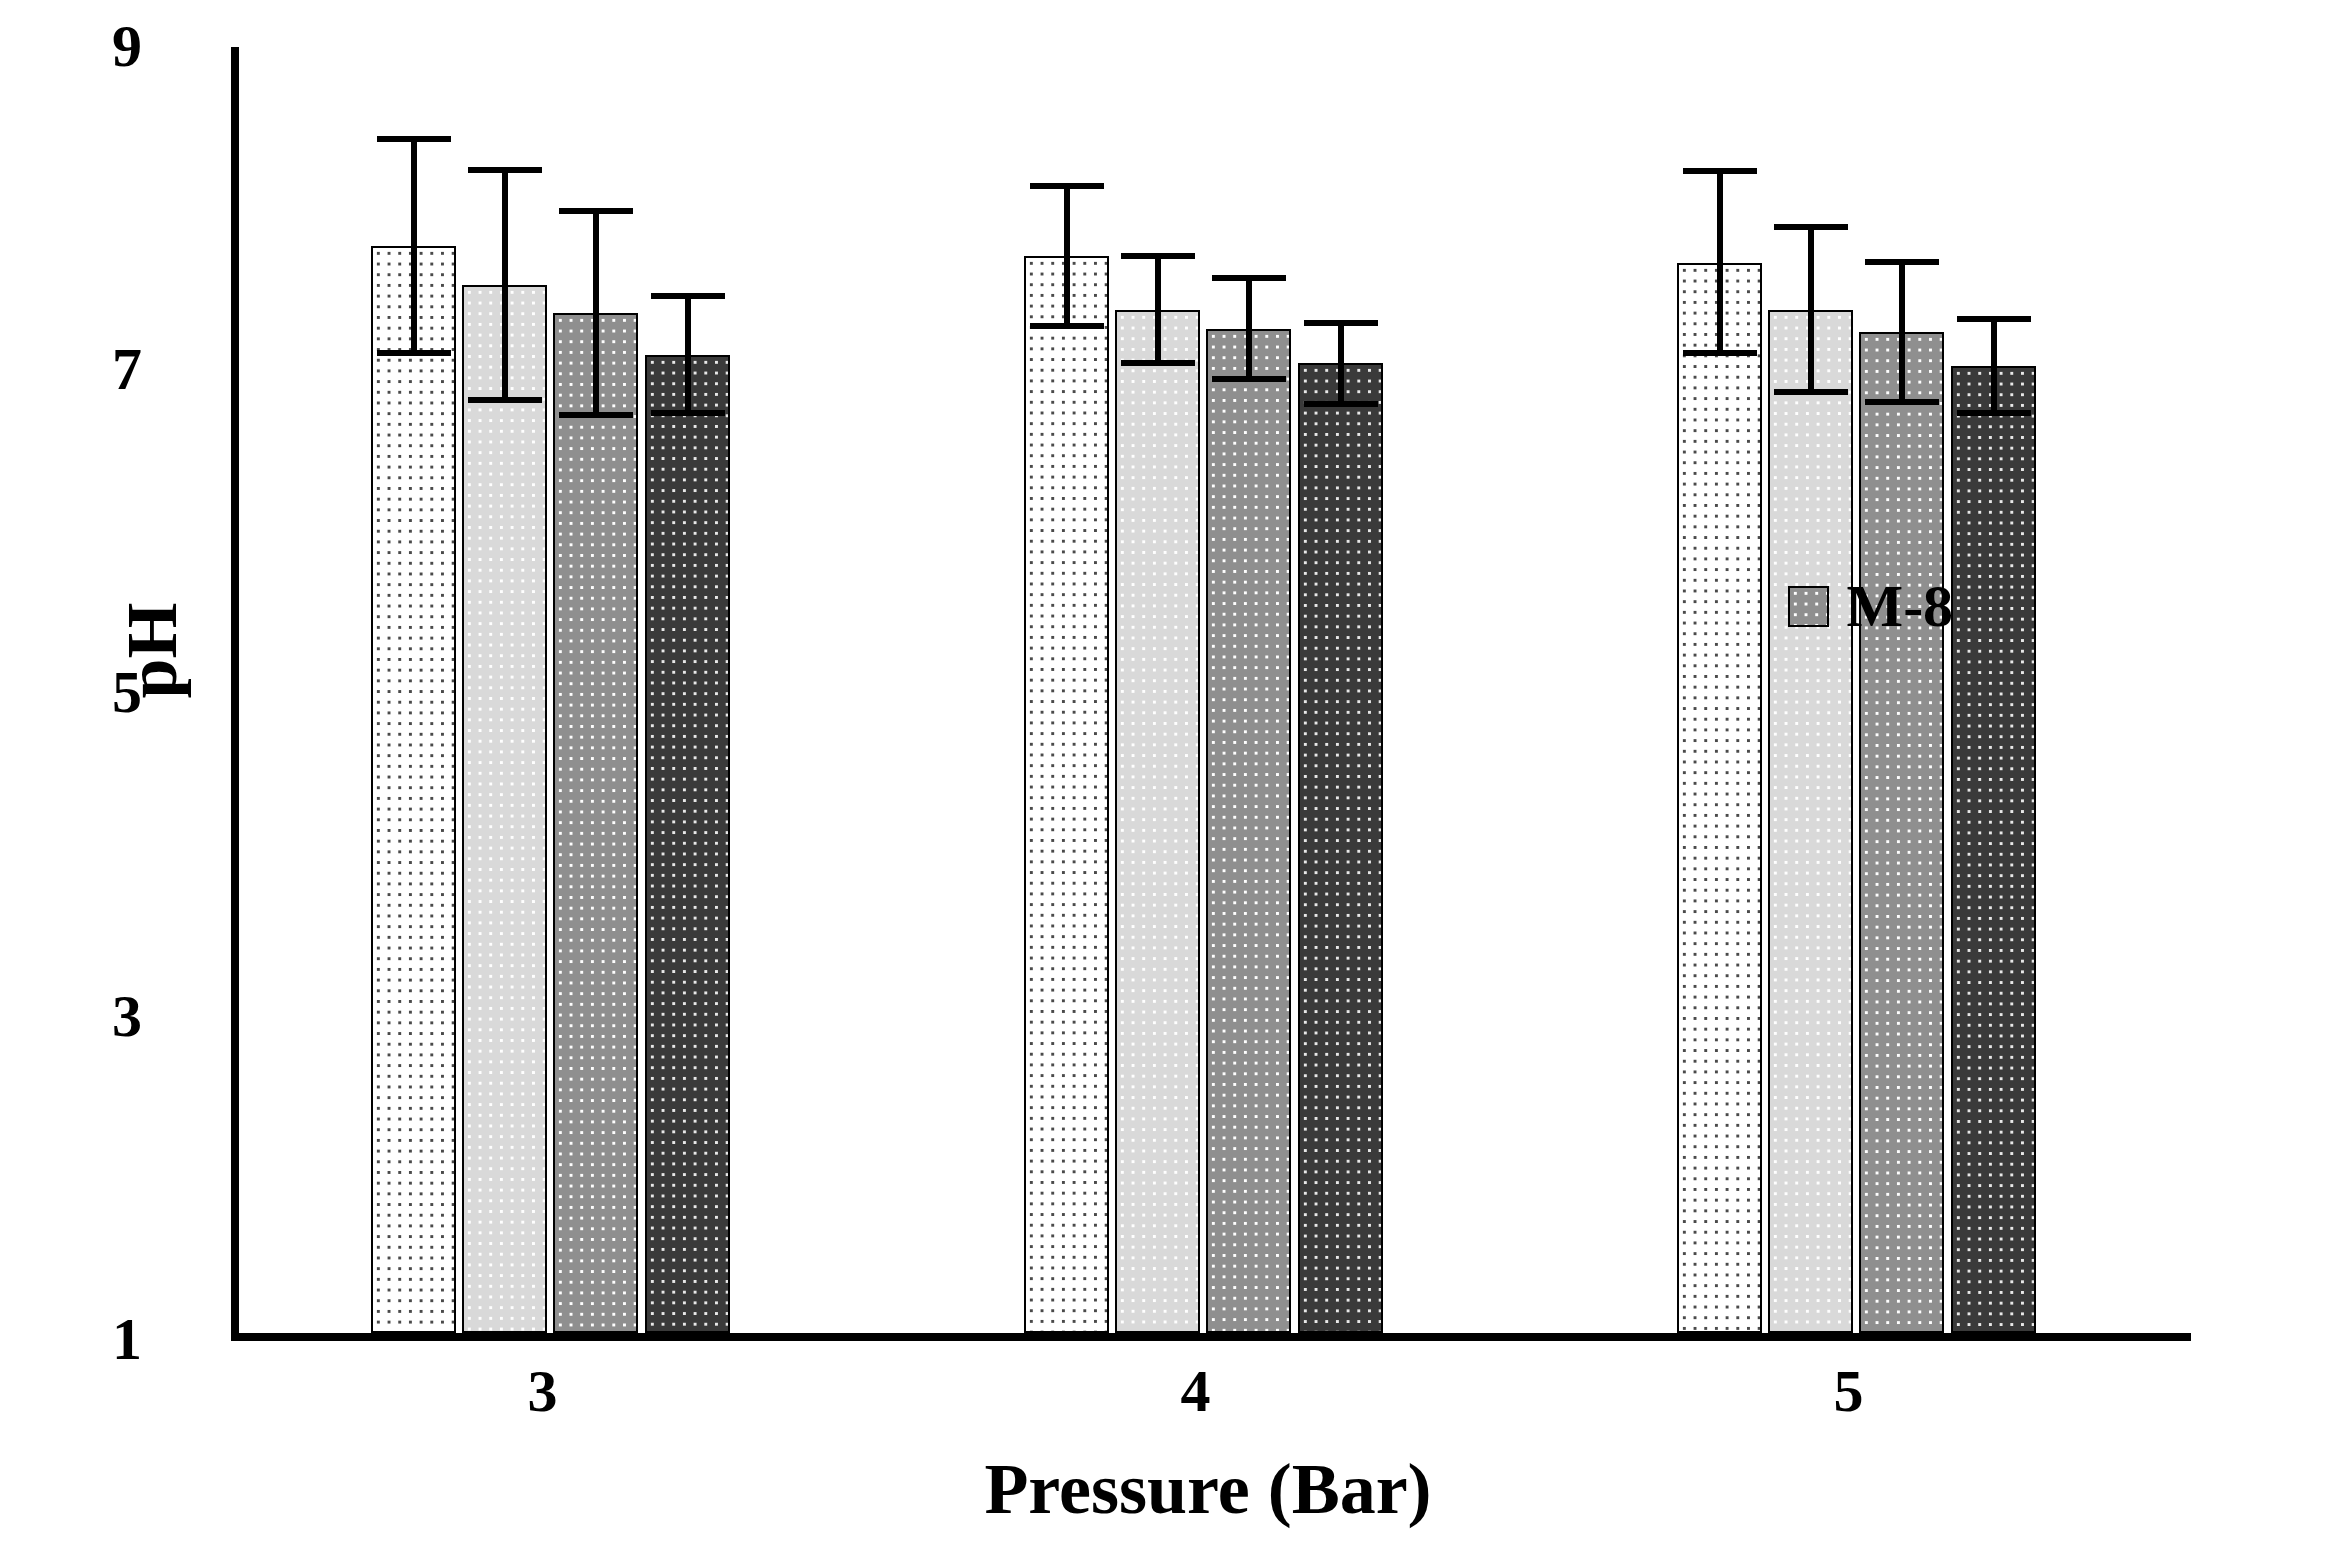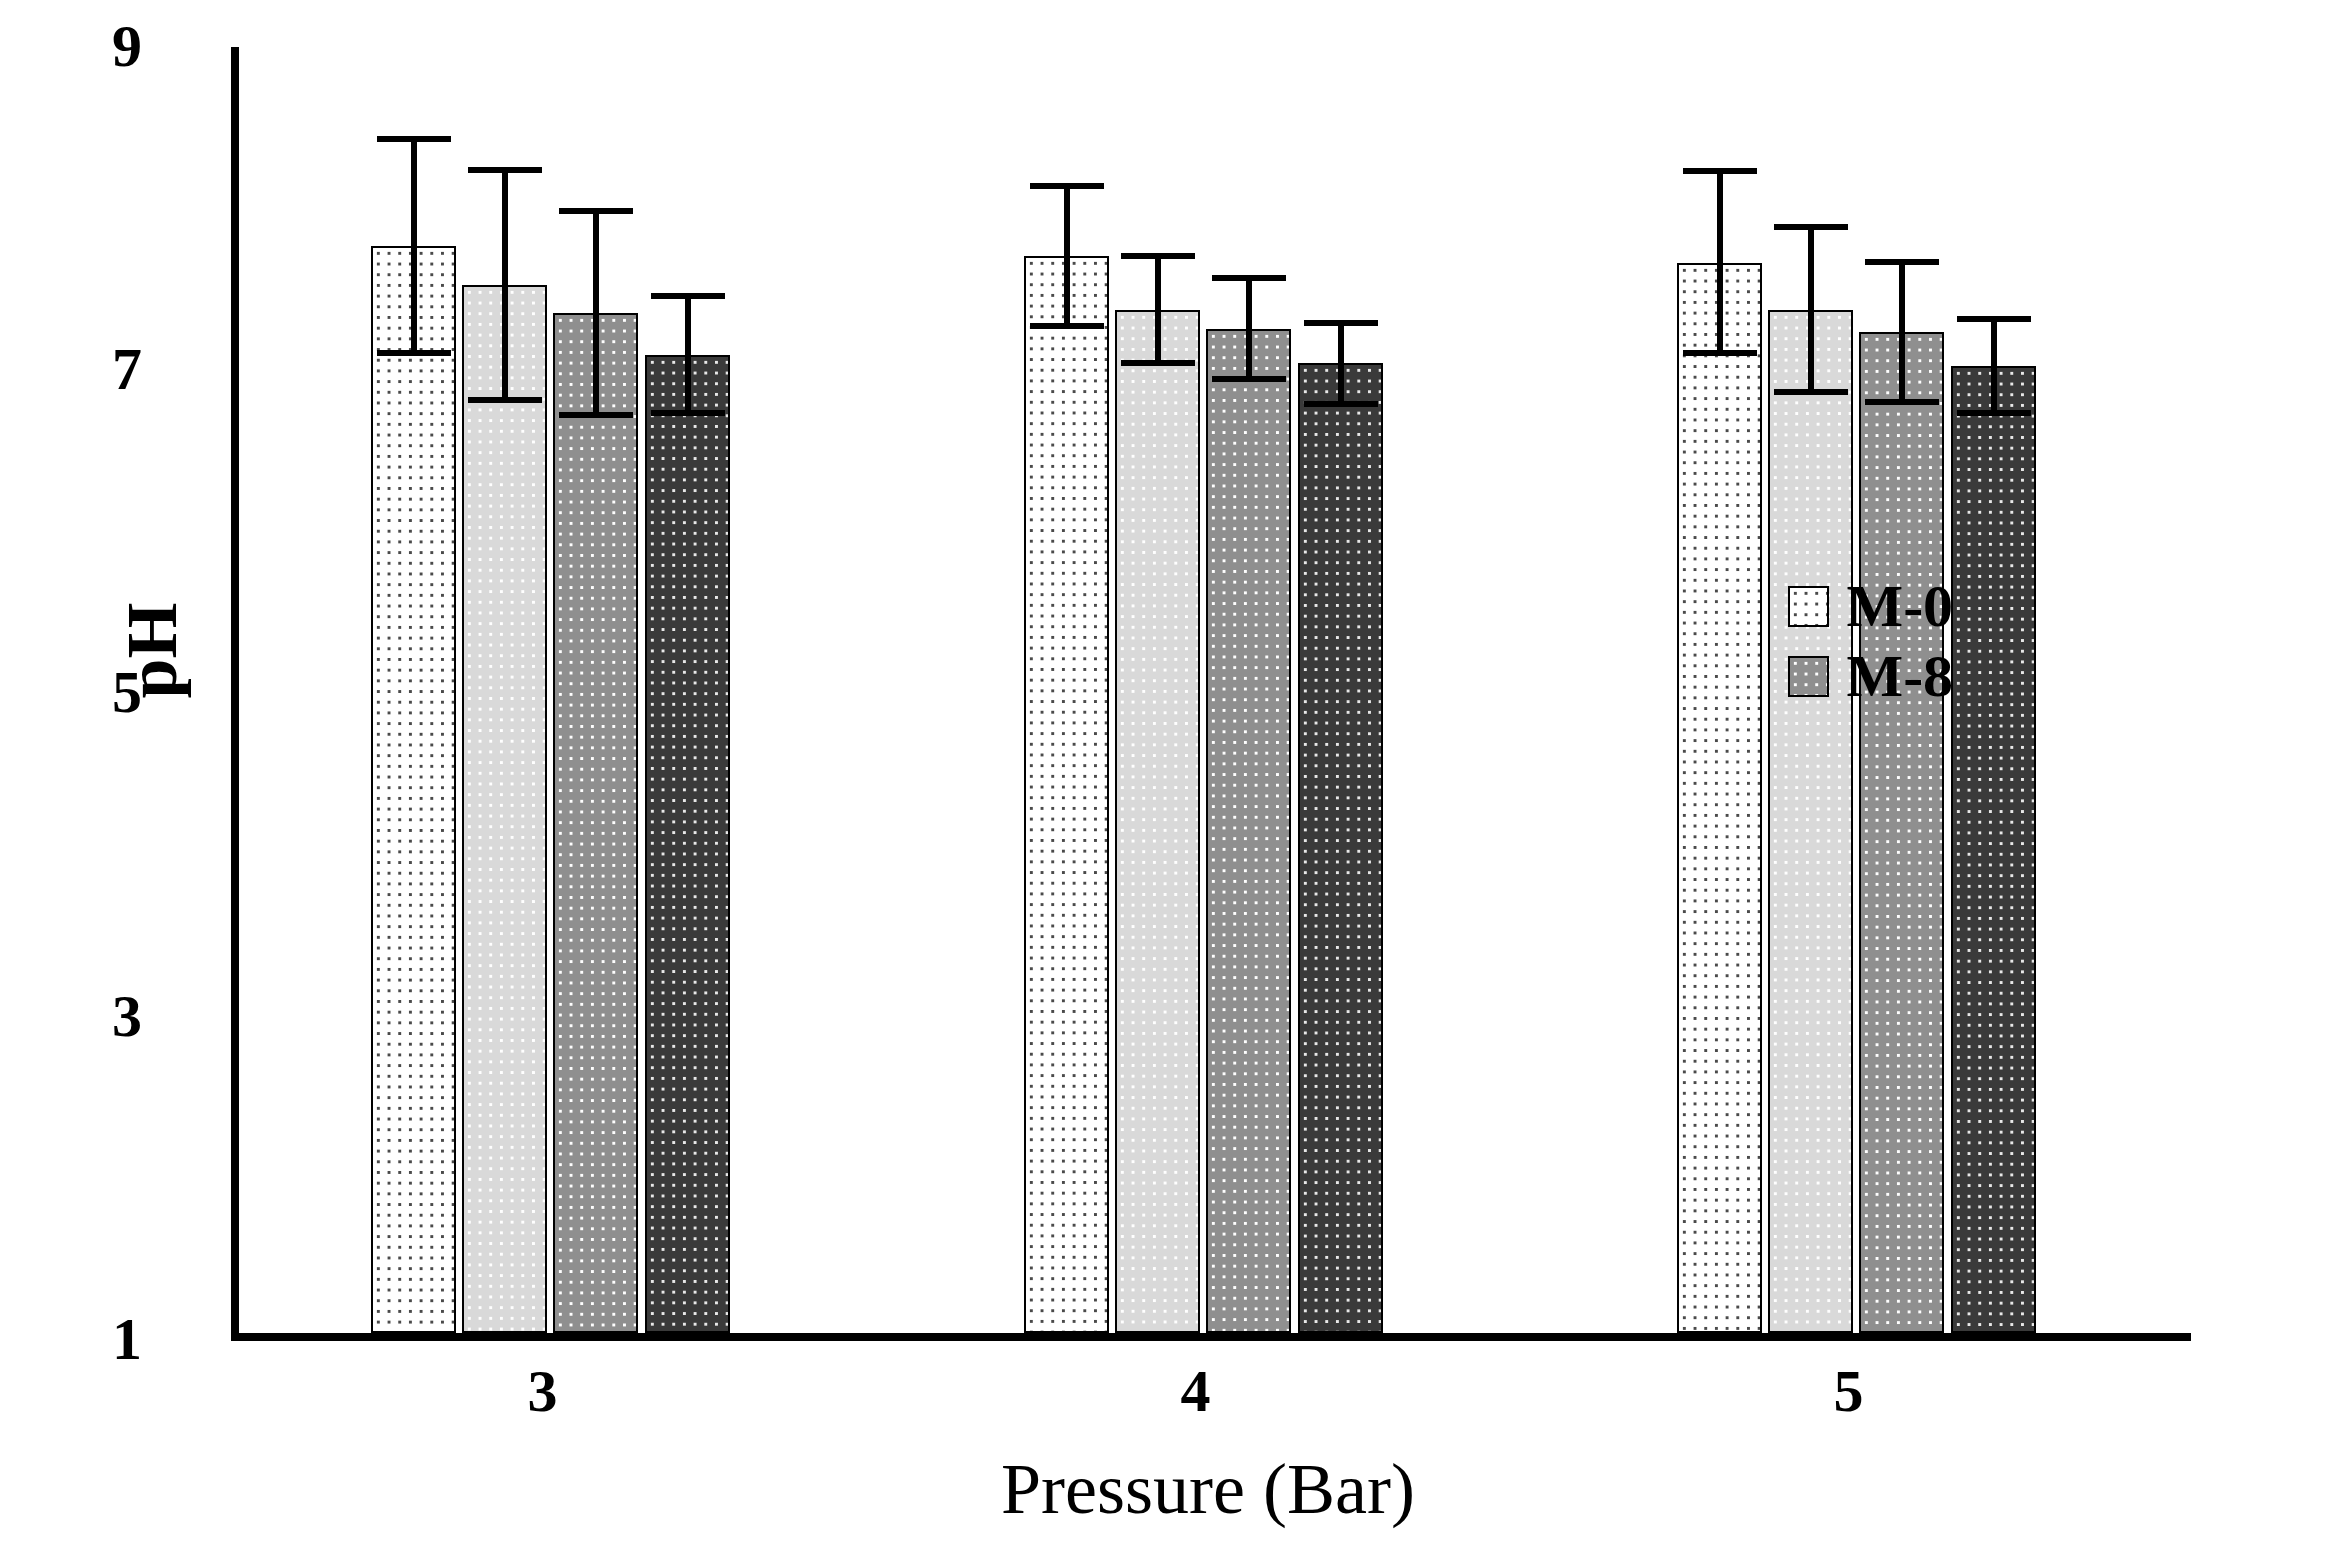--- a/index.html
+++ b/index.html
@@ -37,21 +37,21 @@
   }
 
   
   #xlabel {
     position: absolute;
     left: 223px;
     top: 1448px;
     width: 1970px;
     text-align: center;
     font-size: 72px;
-    font-weight: normal;
+    font-weight: bold;
   }
 
   
   #plot {
     position: absolute;
     left: 231px;
     top: 47px;
     width: 1960px;
     height: 1294px;
     border-left: 8.7px solid #000;
@@ -303,24 +303,20 @@
               <div class="stem"></div>
               <div class="cap top"></div>
               <div class="cap bottom"></div>
             </div>
           </div>
         </div>
       </div>
 
     <div id="legend">
         <div class="legend-row">
-          <div class="legend-swatch fill-0"></div>
-          <div class="legend-label">M-0</div>
-        </div>
-        <div class="legend-row">
           <div class="legend-swatch fill-2"></div>
           <div class="legend-label">M-8</div>
         </div>
       </div>
   </div>
 
 </div>
 
 
 </body></html>

